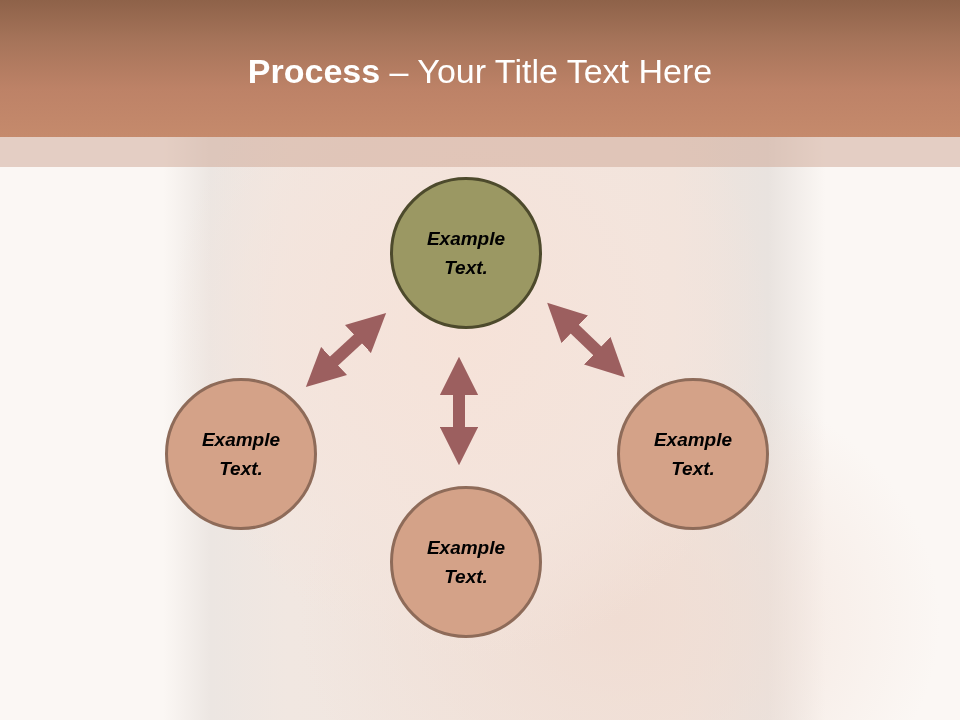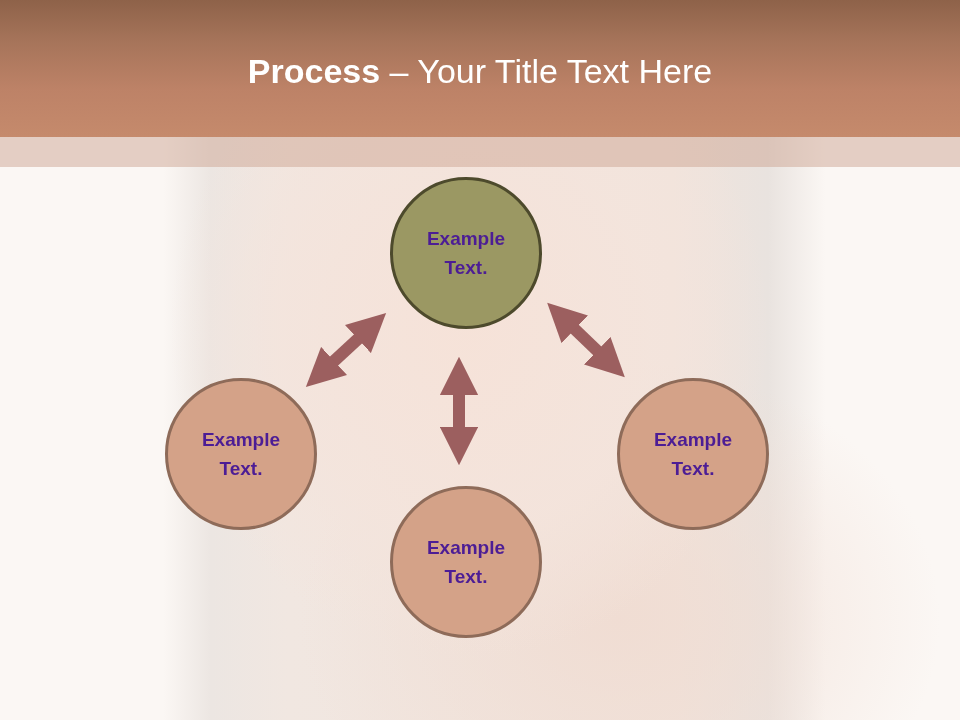--- a/index.html
+++ b/index.html
@@ -11,22 +11,22 @@
       linear-gradient(90deg, #fbf7f4 0%, #fbf7f4 17%, #ece6e2 22%, #f1e7e1 30%, #f1e4dc 70%, #e9e3df 80%, #fbf7f4 86%, #fbf7f4 100%);
   }
   .header{position:absolute;left:0;top:0;width:960px;height:137px;
     background:linear-gradient(180deg,#8e6249 0%,#a6745a 30%,#bd8267 65%,#c58a6c 100%);}
   .band{position:absolute;left:0;top:137px;width:960px;height:30px;background:rgba(205,165,148,0.5);}
   .title{position:absolute;left:0;top:52px;width:960px;text-align:center;color:#fff;font-size:34px;
     font-family:"Liberation Sans",sans-serif;letter-spacing:0px;}
   .title b{font-weight:bold;}
   .title span.rest{font-weight:normal;}
   .circle{position:absolute;width:152px;height:152px;border-radius:50%;box-sizing:border-box;
-    display:flex;flex-direction:column;align-items:center;justify-content:center;color:#4c1d95;
-    font-family:"Liberation Sans",sans-serif;font-weight:bold;font-size:19px;line-height:29px;text-align:center;}
+    display:flex;flex-direction:column;align-items:center;justify-content:center;color:#000000;
+    font-family:"Liberation Sans",sans-serif;font-style:italic;font-weight:bold;font-size:19px;line-height:29px;text-align:center;}
   .circle.top{left:390px;top:177px;background:#9b9863;border:3px solid #4d4a2c;}
   .circle.tan{background:#d4a288;border:3px solid #8e6b59;}
   .circle.left{left:165px;top:378px;}
   .circle.right{left:617px;top:378px;}
   .circle.bottom{left:390px;top:486px;}
   svg.arrows{position:absolute;left:0;top:0;width:960px;height:720px;}
 </style>
 </head>
 <body>
 

